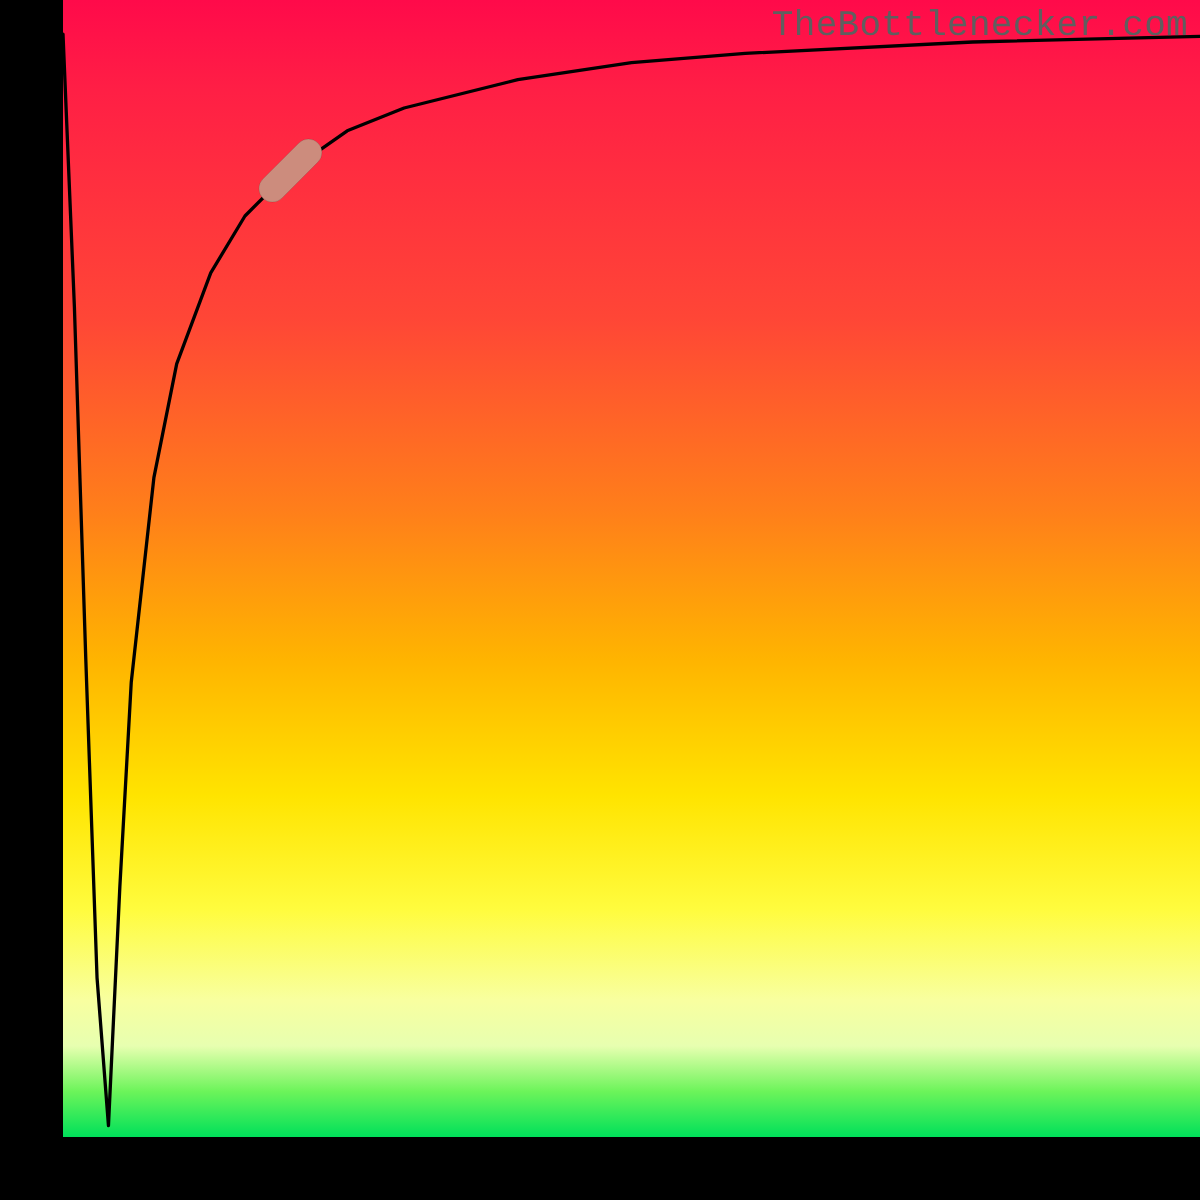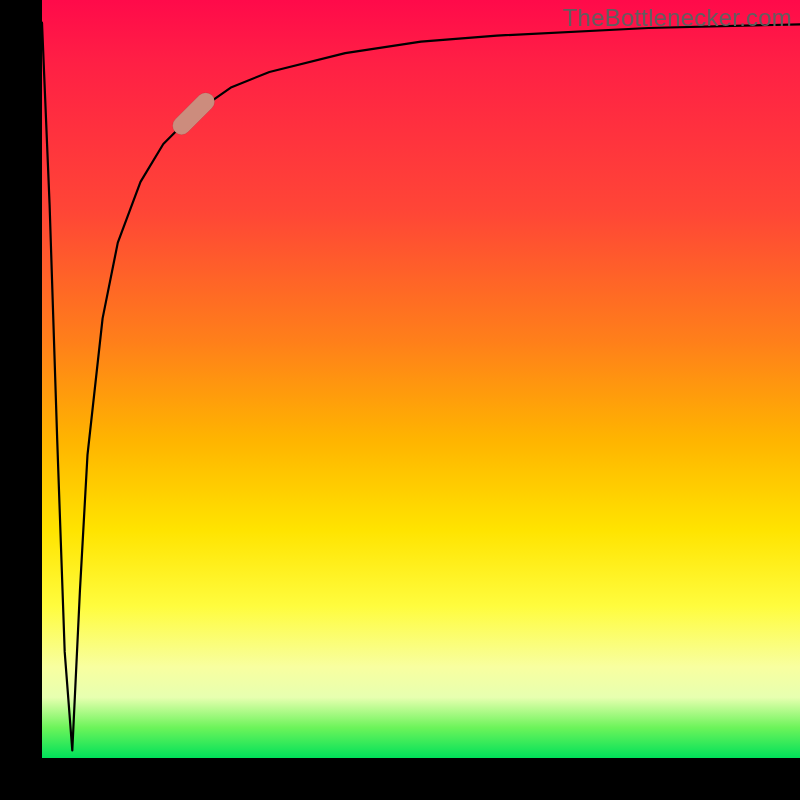--- a/index.html
+++ b/index.html
@@ -9,20 +9,21 @@
     height: 800px;
     overflow: hidden;
     font-family: Arial, Helvetica, sans-serif;
     background: #fff;
   }
 
   .stage {
     position: relative;
     width: 800px;
     height: 800px;
+    font-family: Liberation Mono, monospace;
   }
 
   
   .axis-left {
     position: absolute;
     left: 0;
     top: 0;
     width: 42px;
     height: 800px;
     background: #000;

